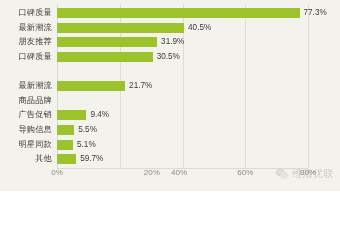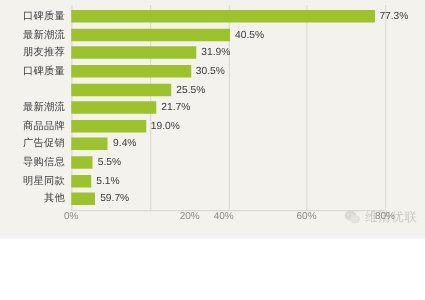--- a/index.html
+++ b/index.html
@@ -156,38 +156,30 @@
         </div>
       </div>
       <div class="row">
         <div class="cat-label">口碑质量</div>
         <div class="bar-wrap">
           <div class="bar" style="width: 95.6937px; background: rgb(156, 194, 44);"></div>
           <span class="val-label">30.5%</span>
         </div>
       </div>
       <div class="row">
-        <div class="bar-wrap">
-          <div class="bar" style="width: 80.0062px; background: rgb(156, 194, 44);"></div>
-          <span class="val-label">25.5%</span>
-        </div>
       </div>
       <div class="row">
         <div class="cat-label">最新潮流</div>
         <div class="bar-wrap">
           <div class="bar" style="width: 68.0837px; background: rgb(156, 194, 44);"></div>
           <span class="val-label">21.7%</span>
         </div>
       </div>
       <div class="row">
         <div class="cat-label">商品品牌</div>
-        <div class="bar-wrap">
-          <div class="bar" style="width: 59.6125px; background: rgb(156, 194, 44);"></div>
-          <span class="val-label">19.0%</span>
-        </div>
       </div>
       <div class="row">
         <div class="cat-label">广告促销</div>
         <div class="bar-wrap">
           <div class="bar" style="width: 29.4925px; background: rgb(156, 194, 44);"></div>
           <span class="val-label">9.4%</span>
         </div>
       </div>
       <div class="row">
         <div class="cat-label">导购信息</div>

